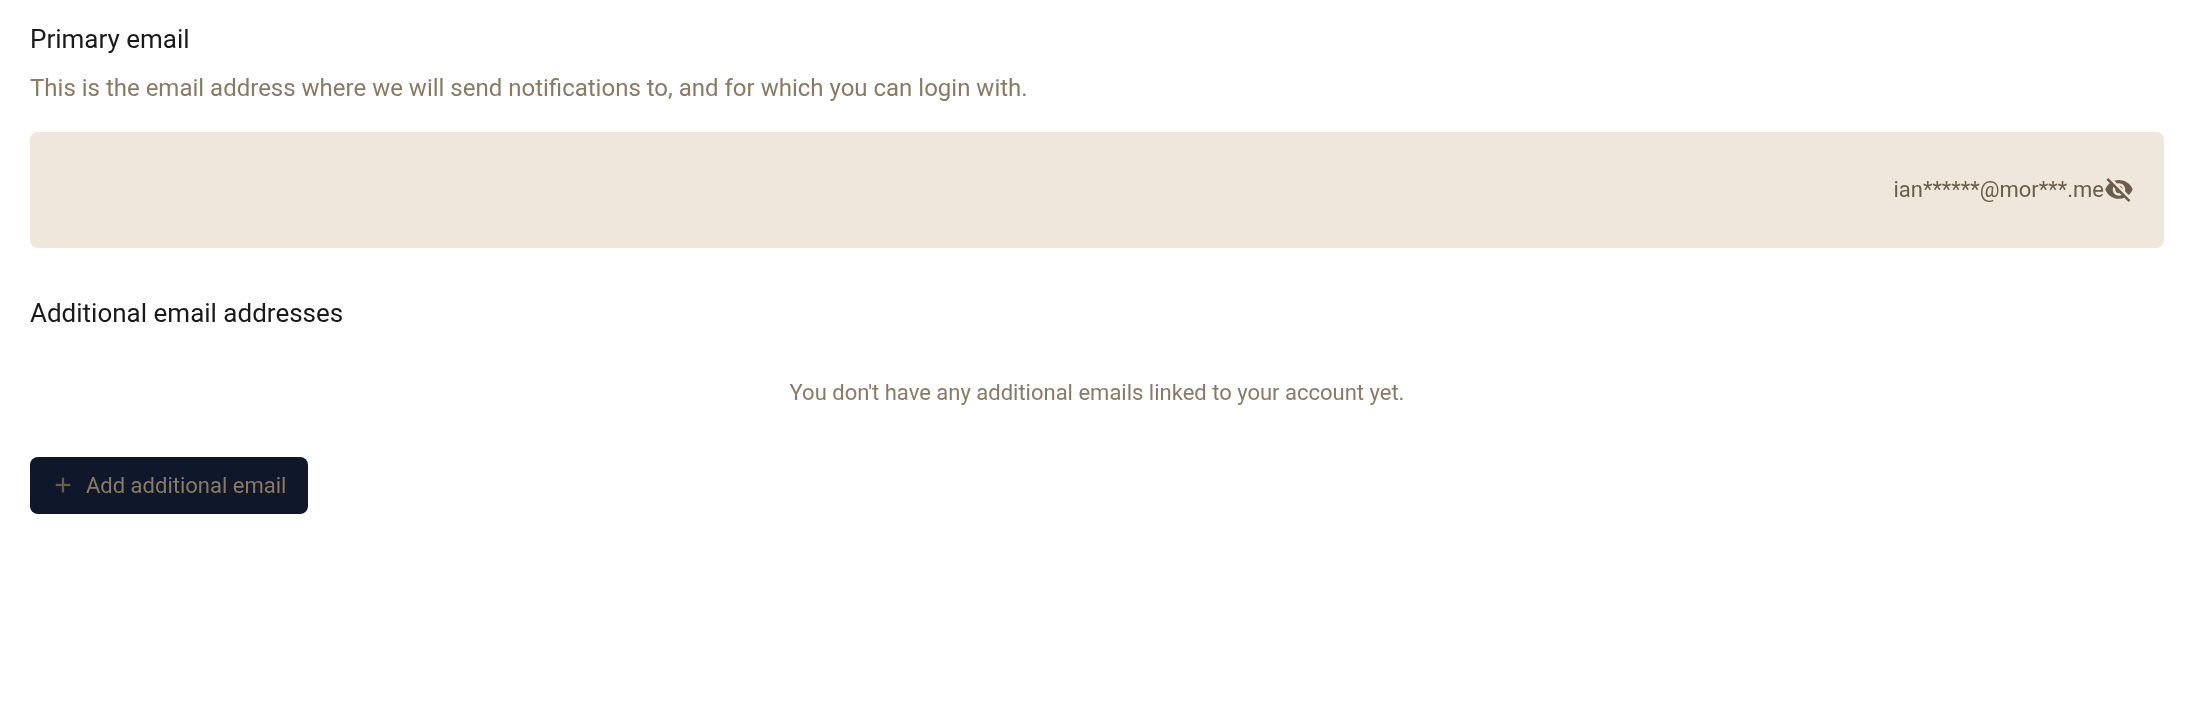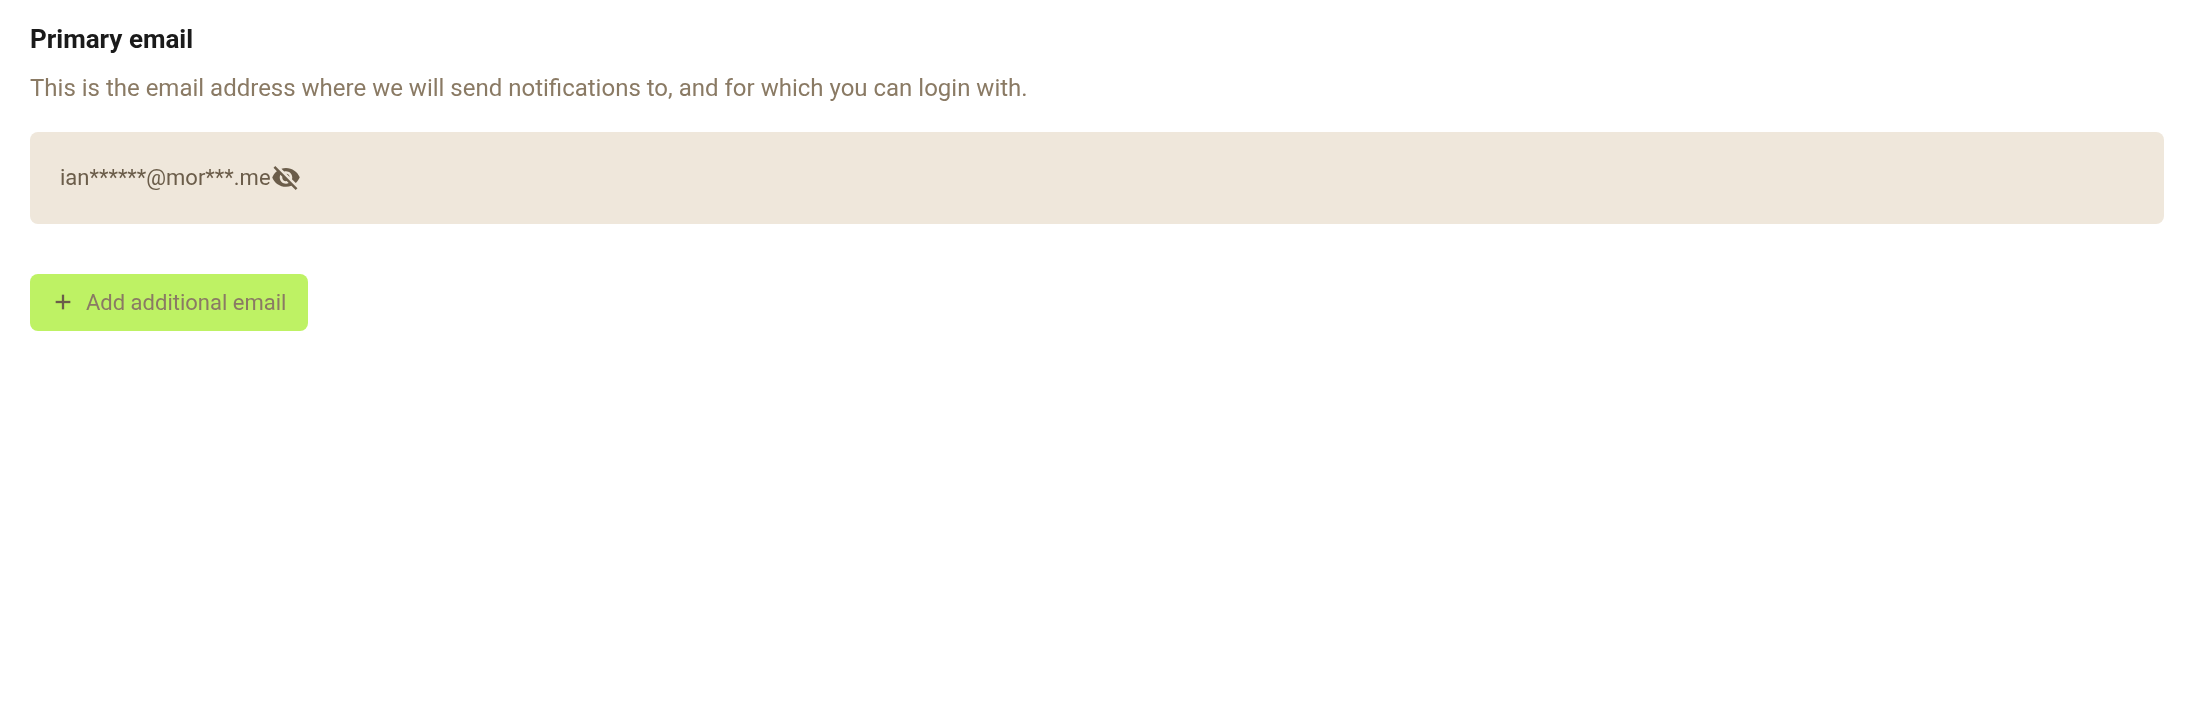--- a/index.html
+++ b/index.html
@@ -7,37 +7,37 @@
       padding: 0;
       box-sizing: border-box;
     }
     body {
       font-family: -apple-system, BlinkMacSystemFont, "Segoe UI", Roboto, Helvetica, Arial, sans-serif;
       background: #ffffff;
       padding: 24px 30px;
     }
     .section-heading {
       font-size: 26px;
-      font-weight: 700;
+      font-weight: 400;
       color: #1a1a1a;
       margin-bottom: 18px;
     }
     .section-description {
       font-size: 24px;
       color: #8a7a64;
       margin-bottom: 26px;
       line-height: 1.4;
     }
     .email-box {
       background: #efe7db;
       border-radius: 8px;
-      padding: 31px 30px;
+      padding: 43px 30px;
       display: flex;
       align-items: center;
-      justify-content: flex-start;
+      justify-content: flex-end;
       margin-bottom: 50px;
     }
     .email-value {
       font-size: 22px;
       color: #6b5d4a;
     }
     .reveal-icon {
       width: 30px;
       height: 30px;
       cursor: pointer;
@@ -51,21 +51,21 @@
       height: 30px;
       fill: currentColor;
     }
     .empty-message {
       font-size: 22px;
       color: #8a7a64;
       text-align: center;
       margin: 52px 0 52px 0;
     }
     .add-button {
-      background: #bef264;
+      background: #0f172a;
       border: none;
       border-radius: 8px;
       padding: 16px 22px;
       display: inline-flex;
       align-items: center;
       gap: 12px;
       cursor: pointer;
       font-size: 22px;
       color: #8a7a64;
       font-family: inherit;
@@ -94,20 +94,22 @@
     <span class="email-value">ian******@mor***.me</span>
     <span class="reveal-icon">
       <svg viewBox="0 0 24 24">
         <path d="M12 6.5c2.76 0 5 2.24 5 5 0 .51-.1 1-.24 1.46l3.06 3.06c1.39-1.23 2.49-2.77 3.18-4.53C21.27 7.11 17 4 12 4c-1.27 0-2.49.2-3.64.57l2.17 2.17c.47-.14.96-.24 1.47-.24zM3.42 2.45L2.01 3.87l2.68 2.68C3.06 7.83 1.77 9.53 1 11.5 2.73 15.89 7 19 12 19c1.52 0 2.97-.3 4.31-.82l3.43 3.43 1.41-1.41L3.42 2.45zM12 16.5c-2.76 0-5-2.24-5-5 0-.77.18-1.5.49-2.14l1.57 1.57c-.03.18-.06.37-.06.57 0 1.66 1.34 3 3 3 .2 0 .38-.03.57-.07L14.14 16c-.65.32-1.37.5-2.14.5zm2.97-5.33c-.15-1.4-1.25-2.49-2.64-2.64l2.64 2.64z"></path>
       </svg>
     </span>
   </div>
 </section>
 
 <section>
+  <h2 class="section-heading">Additional email addresses</h2>
+  <p class="empty-message">You don't have any additional emails linked to your account yet.</p>
   <button class="add-button">
     <span class="plus-icon">
       <svg viewBox="0 0 24 24" fill="none">
         <line x1="12" y1="4" x2="12" y2="20"></line>
         <line x1="4" y1="12" x2="20" y2="12"></line>
       </svg>
     </span>
     <span>Add additional email</span>
   </button>
 </section>

